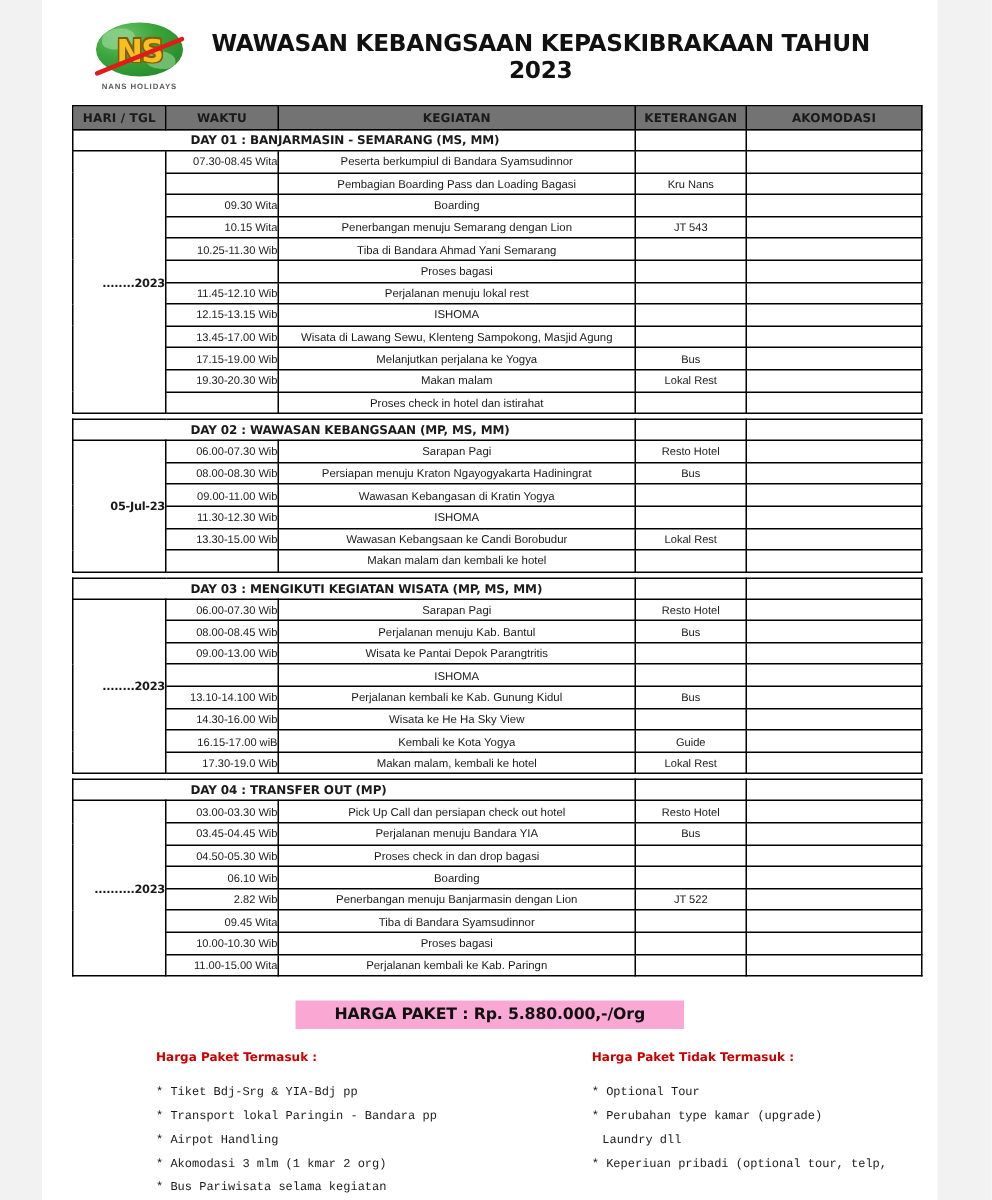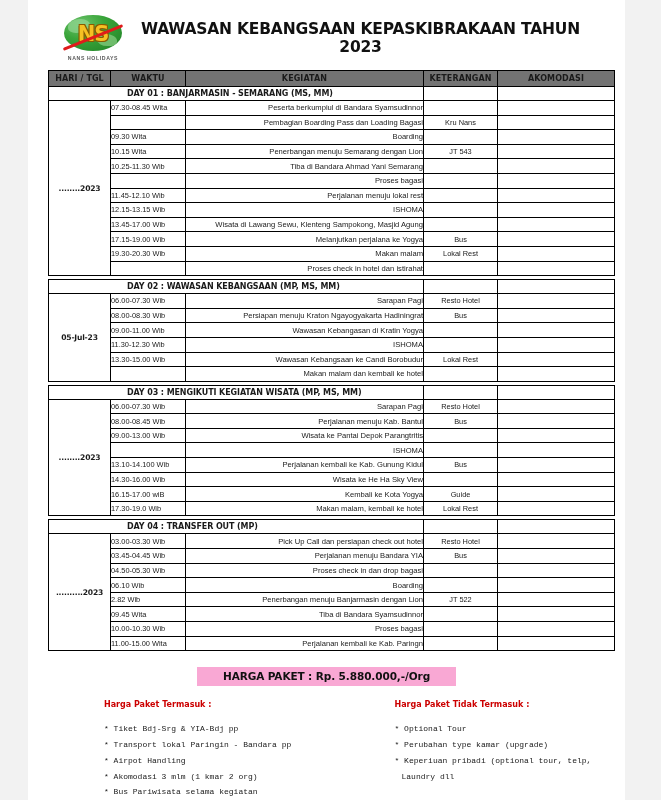--- a/index.html
+++ b/index.html
@@ -149,34 +149,34 @@
     font-weight: bold;
     padding-left: 78px;
     letter-spacing: -0.1px;
   }
   tr.spacer td {
     border: none;
     height: 3px;
     background: #fff;
   }
   td.tgl {
-    text-align: center;
+    text-align: right;
     font-family: "DejaVu Sans", sans-serif;
     font-size: 7.6px;
     font-weight: bold;
     letter-spacing: -0.2px;
   }
   td.waktu {
-    text-align: left;
+    text-align: right;
     padding-right: 4px;
     white-space: nowrap;
     font-size: 7.4px;
   }
   td.keg {
-    text-align: right;
+    text-align: center;
     padding-left: 4px;
     font-size: 7.6px;
     white-space: nowrap;
     margin-top: 40px;
   }
   td.ket {
     text-align: center;
     font-size: 7.4px;
   }
   td.ako { }
@@ -512,21 +512,21 @@
           <div class="incl-item">* Airpot Handling</div>
           <div class="incl-item">* Akomodasi 3 mlm (1 kmar 2 org)</div>
           <div class="incl-item">* Bus Pariwisata selama kegiatan</div>
         </div>
     </div>
     <div class="incl-col right">
       <div class="incl-head">Harga Paket Tidak Termasuk :</div>
       <div id="excluded-list">
           <div class="incl-item">* Optional Tour</div>
           <div class="incl-item">* Perubahan type kamar (upgrade)</div>
-          <div class="incl-item">* Keperiuan pribadi (optional tour, telp,</div>
           <div class="incl-item">
             <span class="sub">Laundry dll</span>
           </div>
+          <div class="incl-item">* Keperiuan pribadi (optional tour, telp,</div>
         </div>
     </div>
   </div>
 
 </div>
 
 </body></html>

